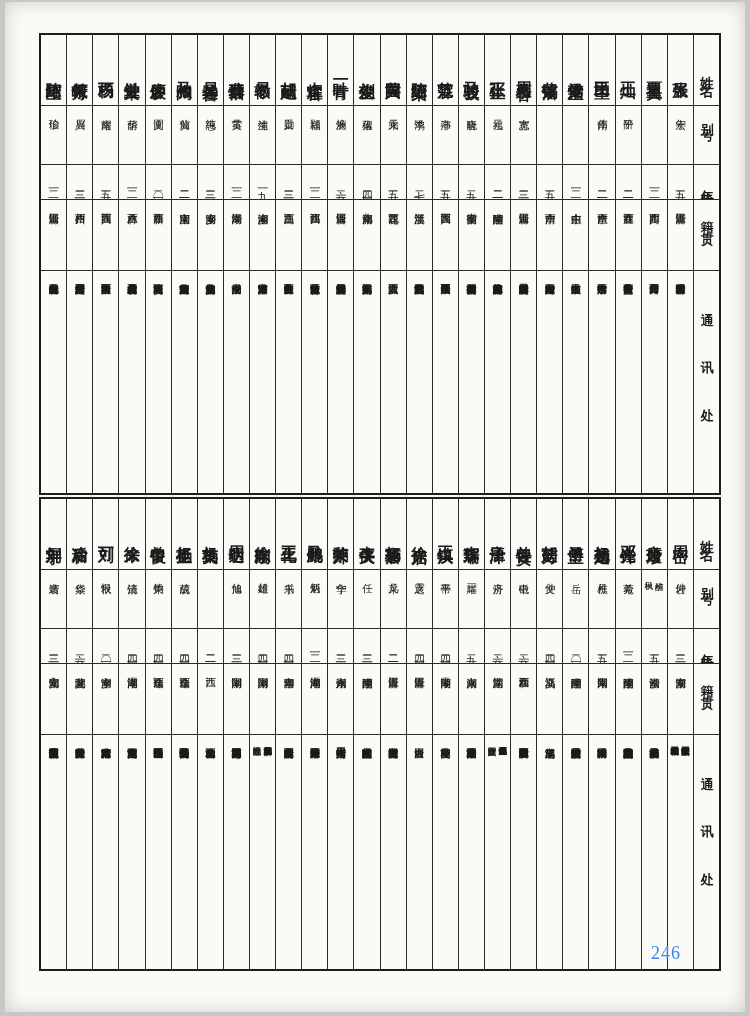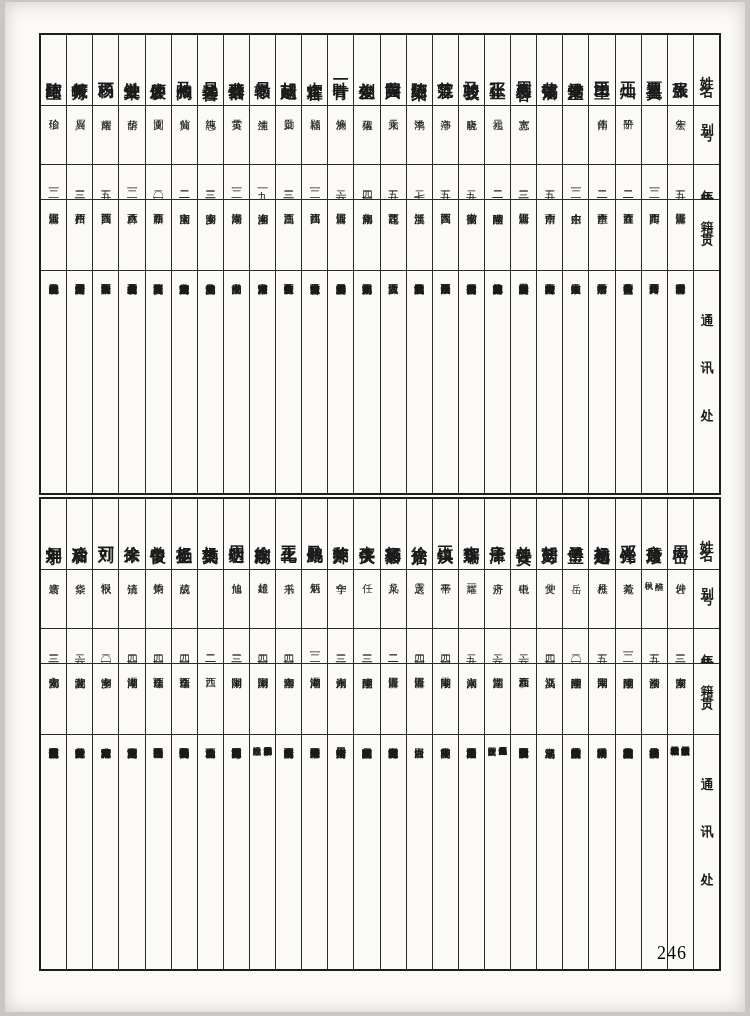--- a/index.html
+++ b/index.html
@@ -50,22 +50,22 @@
   .c-addr span{font-size:10px;}
   .c-addr span.multiline, .c-alias span.multiline{font-size:8.5px;line-height:1.25;}
   
   .hcol .cell span{font-weight:bold;font-size:13px;}
   .hcol .c-name span{font-size:14px;letter-spacing:8px;padding-top:6px;}
   .hcol .c-alias span{letter-spacing:6px;padding-top:2px;}
   .hcol .c-age span{letter-spacing:2px;}
   .hcol .c-native span{letter-spacing:12px;padding-top:6px;}
   .hcol .c-addr span{letter-spacing:48px;padding-top:26px;}
   .pagenum{
-    position:absolute;right:58px;top:941px;
-    font-size:18px;letter-spacing:1px;color:#000000;
+    position:absolute;right:64px;top:941px;
+    font-size:18px;letter-spacing:1px;color:#3b82f6;
   }
 </style>
 </head>
 <body>
 
 <div class="page">
 
   <div class="band band-top">
     <div class="col hcol">
       <div class="cell c-name">

